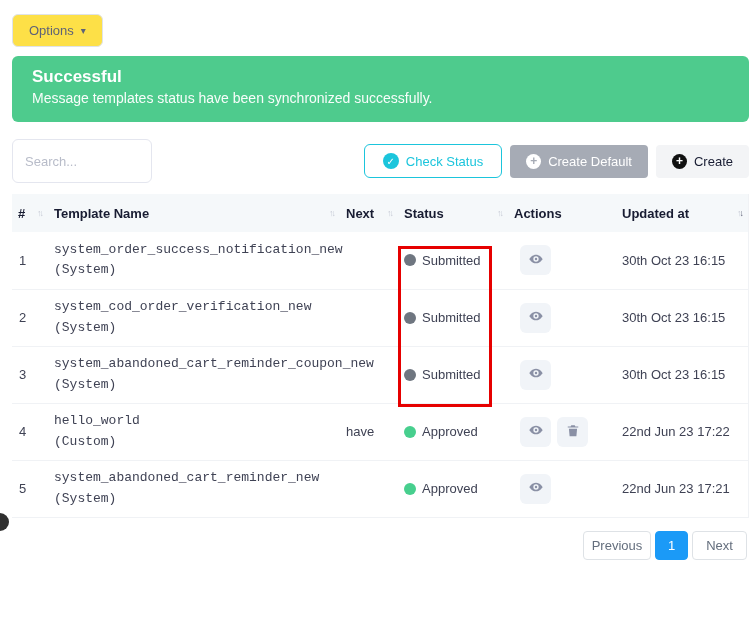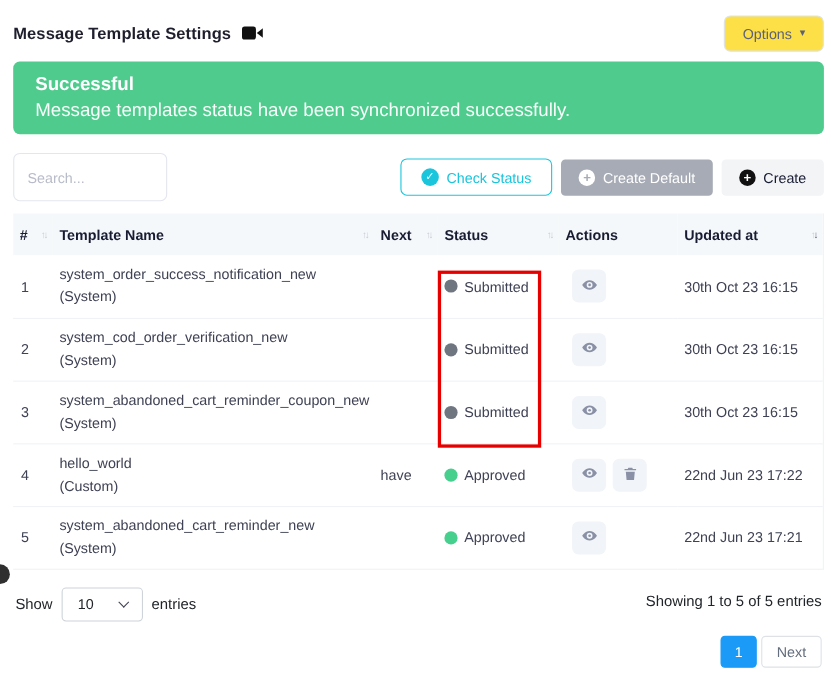--- a/index.html
+++ b/index.html
@@ -12,21 +12,21 @@
   .title-wrap { display: flex; align-items: center; gap: 10px; }
   .page-title { font-size: 15px; font-weight: 700; color: #1e1e2d; letter-spacing: .1px; }
   .cam-icon { display: inline-flex; align-items: center; }
   .options-btn { display: inline-flex; align-items: center; gap: 7px; background: #fde047; border: 1px solid #dfe3e8;
     border-radius: 6px; padding: 8px 16px; font-size: 13px; color: #5e6278; cursor: pointer; }
   .caret { font-size: 10px; color: #5e6278; }
 
   
   .alert { margin-top: 8px; background: #4ecb8d; border-radius: 6px; padding: 11px 20px 13px; color: #fff; height: 66px; }
   .alert-title { font-size: 17px; font-weight: 700; margin-bottom: 3px; }
-  .alert-msg { font-size: 17px; color: rgba(255,255,255,.96); }
+  .alert-msg { font-size: 14px; color: rgba(255,255,255,.96); }
 
   
   .toolbar { margin-top: 17px; display: flex; align-items: center; justify-content: space-between; }
   .search-input { width: 140px; height: 44px; border: 1px solid #e4e6ef; border-radius: 6px; padding: 0 12px;
     font-size: 13px; color: #15803d; outline: none; font-family: inherit; }
   .search-input::placeholder { color: #b8bcc9; }
   .btn-group { display: flex; align-items: center; gap: 8px; }
   .btn { display: inline-flex; align-items: center; gap: 7px; font-size: 13px; border-radius: 4px; height: 33px;
     padding: 0 16px; cursor: pointer; border: none; font-family: inherit; }
   .btn-check { background: #fff; border: 1px solid #1bc5dc; color: #1bc5dc; border-radius: 6px; height: 34px; padding: 0 18px; }
@@ -44,21 +44,21 @@
   table { width: 100%; border-collapse: collapse; table-layout: fixed; }
   col.c-idx { width: 36px; } col.c-type { width: 58px; } col.c-status { width: 110px; }
   col.c-actions { width: 108px; } col.c-updated { width: 132px; }
   thead th { background: #f5f8fa; height: 38px; font-size: 13px; font-weight: 700; color: #181c32; text-align: left;
     padding: 0 6px; }
   .th-inner { display: flex; align-items: center; justify-content: space-between; gap: 4px; }
   .sort { font-size: 9px; color: #c7cbd6; letter-spacing: -2px; cursor: pointer; white-space: nowrap; }
   .sort .sd.active { color: #5e6278; }
   tbody td { height: 57px; border-bottom: 1px solid #f0f2f5; font-size: 13px; color: #3f4254; padding: 0 6px; vertical-align: middle; }
   td.idx { padding-left: 7px; }
-  .tpl-name { line-height: 1.55; }
+  .tpl-name { line-height: 1.55; font-family: Liberation Mono, monospace; }
   .status-cell { display: flex; align-items: center; gap: 6px; }
   .dot { width: 12px; height: 12px; border-radius: 50%; flex: 0 0 auto; }
   .dot.submitted { background: #6f7680; }
   .dot.approved { background: #47cf8e; }
   td.actions { padding-left: 12px; }
   .action-btns { display: flex; align-items: center; gap: 6px; }
   .icon-btn { width: 31px; height: 30px; border-radius: 6px; background: #f1f4f8; border: none; color: #8a90a5;
     display: inline-flex; align-items: center; justify-content: center; cursor: pointer; }
 
   
@@ -83,29 +83,20 @@
 
   
   .edge-blob { position: absolute; left: -9px; top: 513px; width: 18px; height: 18px; border-radius: 50%; background: #2f2f2f; }
 </style>
 </head>
 <body>
 
 <div class="page">
 
   <div class="topbar">
-    <div class="title-wrap">
-      <span class="page-title">Message Template Settings</span>
-      <span class="cam-icon">
-        <svg width="19" height="14" viewBox="0 0 24 17">
-            <rect x="0" y="1" width="16" height="15" rx="3" fill="#111"></rect>
-            <path d="M17 8.5 L24 3 V14 Z" fill="#111"></path>
-          </svg>
-      </span>
-    </div>
     <button class="options-btn">
       <span>Options</span>
       <span class="caret">▾</span>
     </button>
   </div>
 
   <div class="alert">
     <div class="alert-title">Successful</div>
     <div class="alert-msg">Message templates status have been synchronized successfully.</div>
   </div>
@@ -300,33 +291,23 @@
                     </svg></span>
                 </button>
           </span>
             </td>
           <td>22nd Jun 23 17:21</td>
         </tr>
       </tbody>
     </table>
   </div>
 
-  <div class="table-footer">
-    <div class="show-entries">
-      <span>Show</span>
-      <span class="page-size-select">
-        <span>10</span>
-        <span class="chev"></span>
-      </span>
-      <span>entries</span>
-    </div>
-    <div class="summary">Showing 1 to 5 of 5 entries</div>
-  </div>
 
   <div class="pagination">
+    <button class="page-btn page-prev">Previous</button>
     <button class="page-btn page-active">1</button>
     <button class="page-btn page-next">Next</button>
   </div>
 
   <div class="annotation-rect"></div>
 
   <div class="edge-blob"></div>
 
 </div>
 

